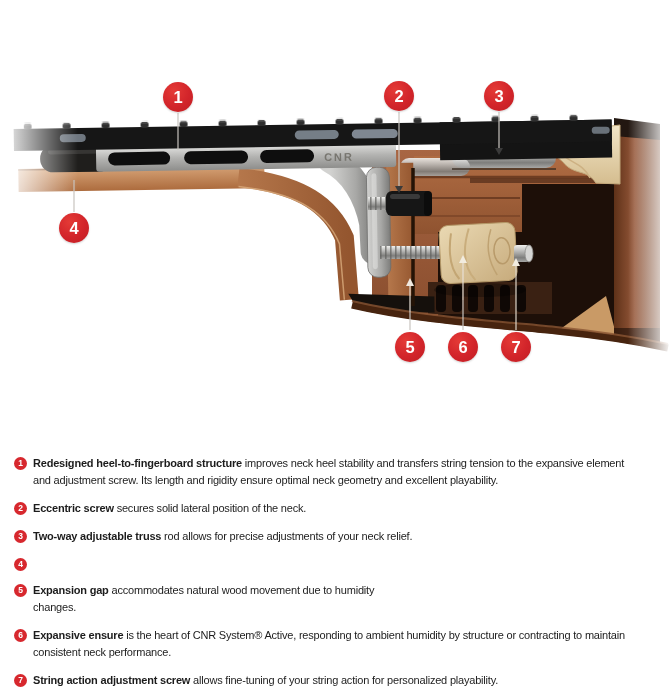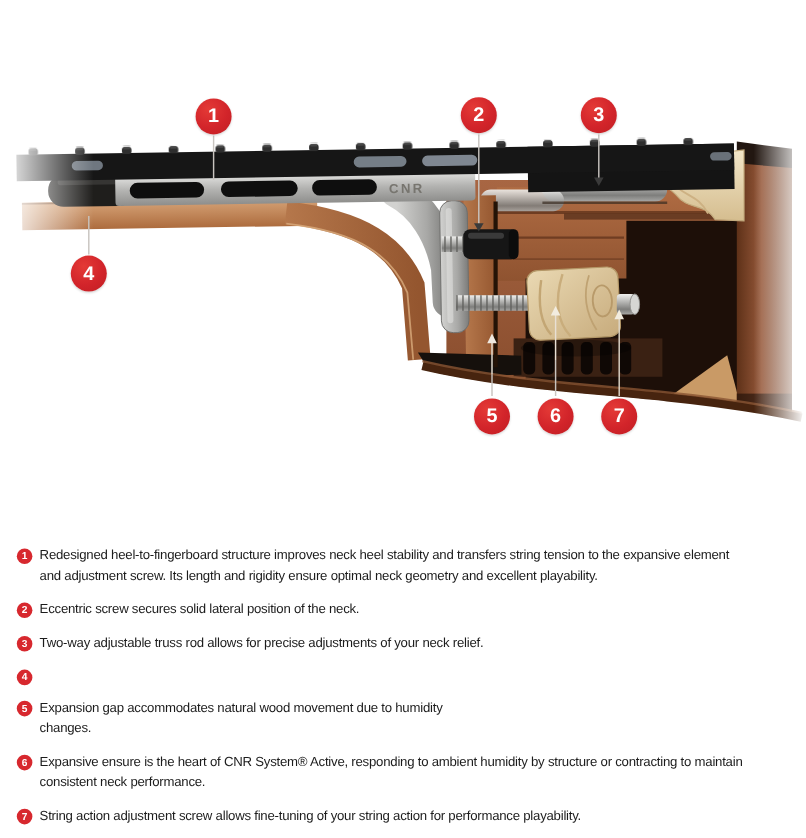--- a/index.html
+++ b/index.html
@@ -28,21 +28,21 @@
   .legend-item{display:flex;align-items:flex-start;margin-bottom:11px;}
   .badge{
     flex:0 0 auto;width:13px;height:13px;border-radius:50%;background:#d7282e;
     color:#fff;font-weight:700;font-size:8.5px;line-height:13px;text-align:center;
     margin:2px 6px 0 0;
   }
   .legend-text{
     margin:0;font-size:11px;line-height:17px;letter-spacing:-0.2px;
     white-space:pre-line;max-width:636px;
   }
-  .legend-text b{font-weight:400;}
+  .legend-text b{font-weight:700;}
 </style>
 </head>
 <body>
 
 <div class="stage">
 
   <div class="diagram">
     <svg width="672" height="435" viewBox="0 0 672 435">
       <defs>
         <linearGradient id="gWoodNeck" x1="0" y1="0" x2="0" y2="1">
@@ -277,16 +277,16 @@
       <p class="legend-text"><b>Expansion gap</b><span> accommodates natural wood movement due to humidity
 changes.</span></p>
     </div>
     <div class="legend-item">
       <span class="badge">6</span>
       <p class="legend-text"><b>Expansive ensure</b><span> is the heart of CNR System® Active, responding to ambient humidity by structure or contracting to maintain
 consistent neck performance.</span></p>
     </div>
     <div class="legend-item">
       <span class="badge">7</span>
-      <p class="legend-text"><b>String action adjustment screw</b><span> allows fine-tuning of your string action for performance playability.</span></p>
+      <p class="legend-text"><b>String action adjustment screw</b><span> allows fine-tuning of your string action for personalized playability.</span></p>
     </div>
   </div>
 </div>
 
 </body></html>

